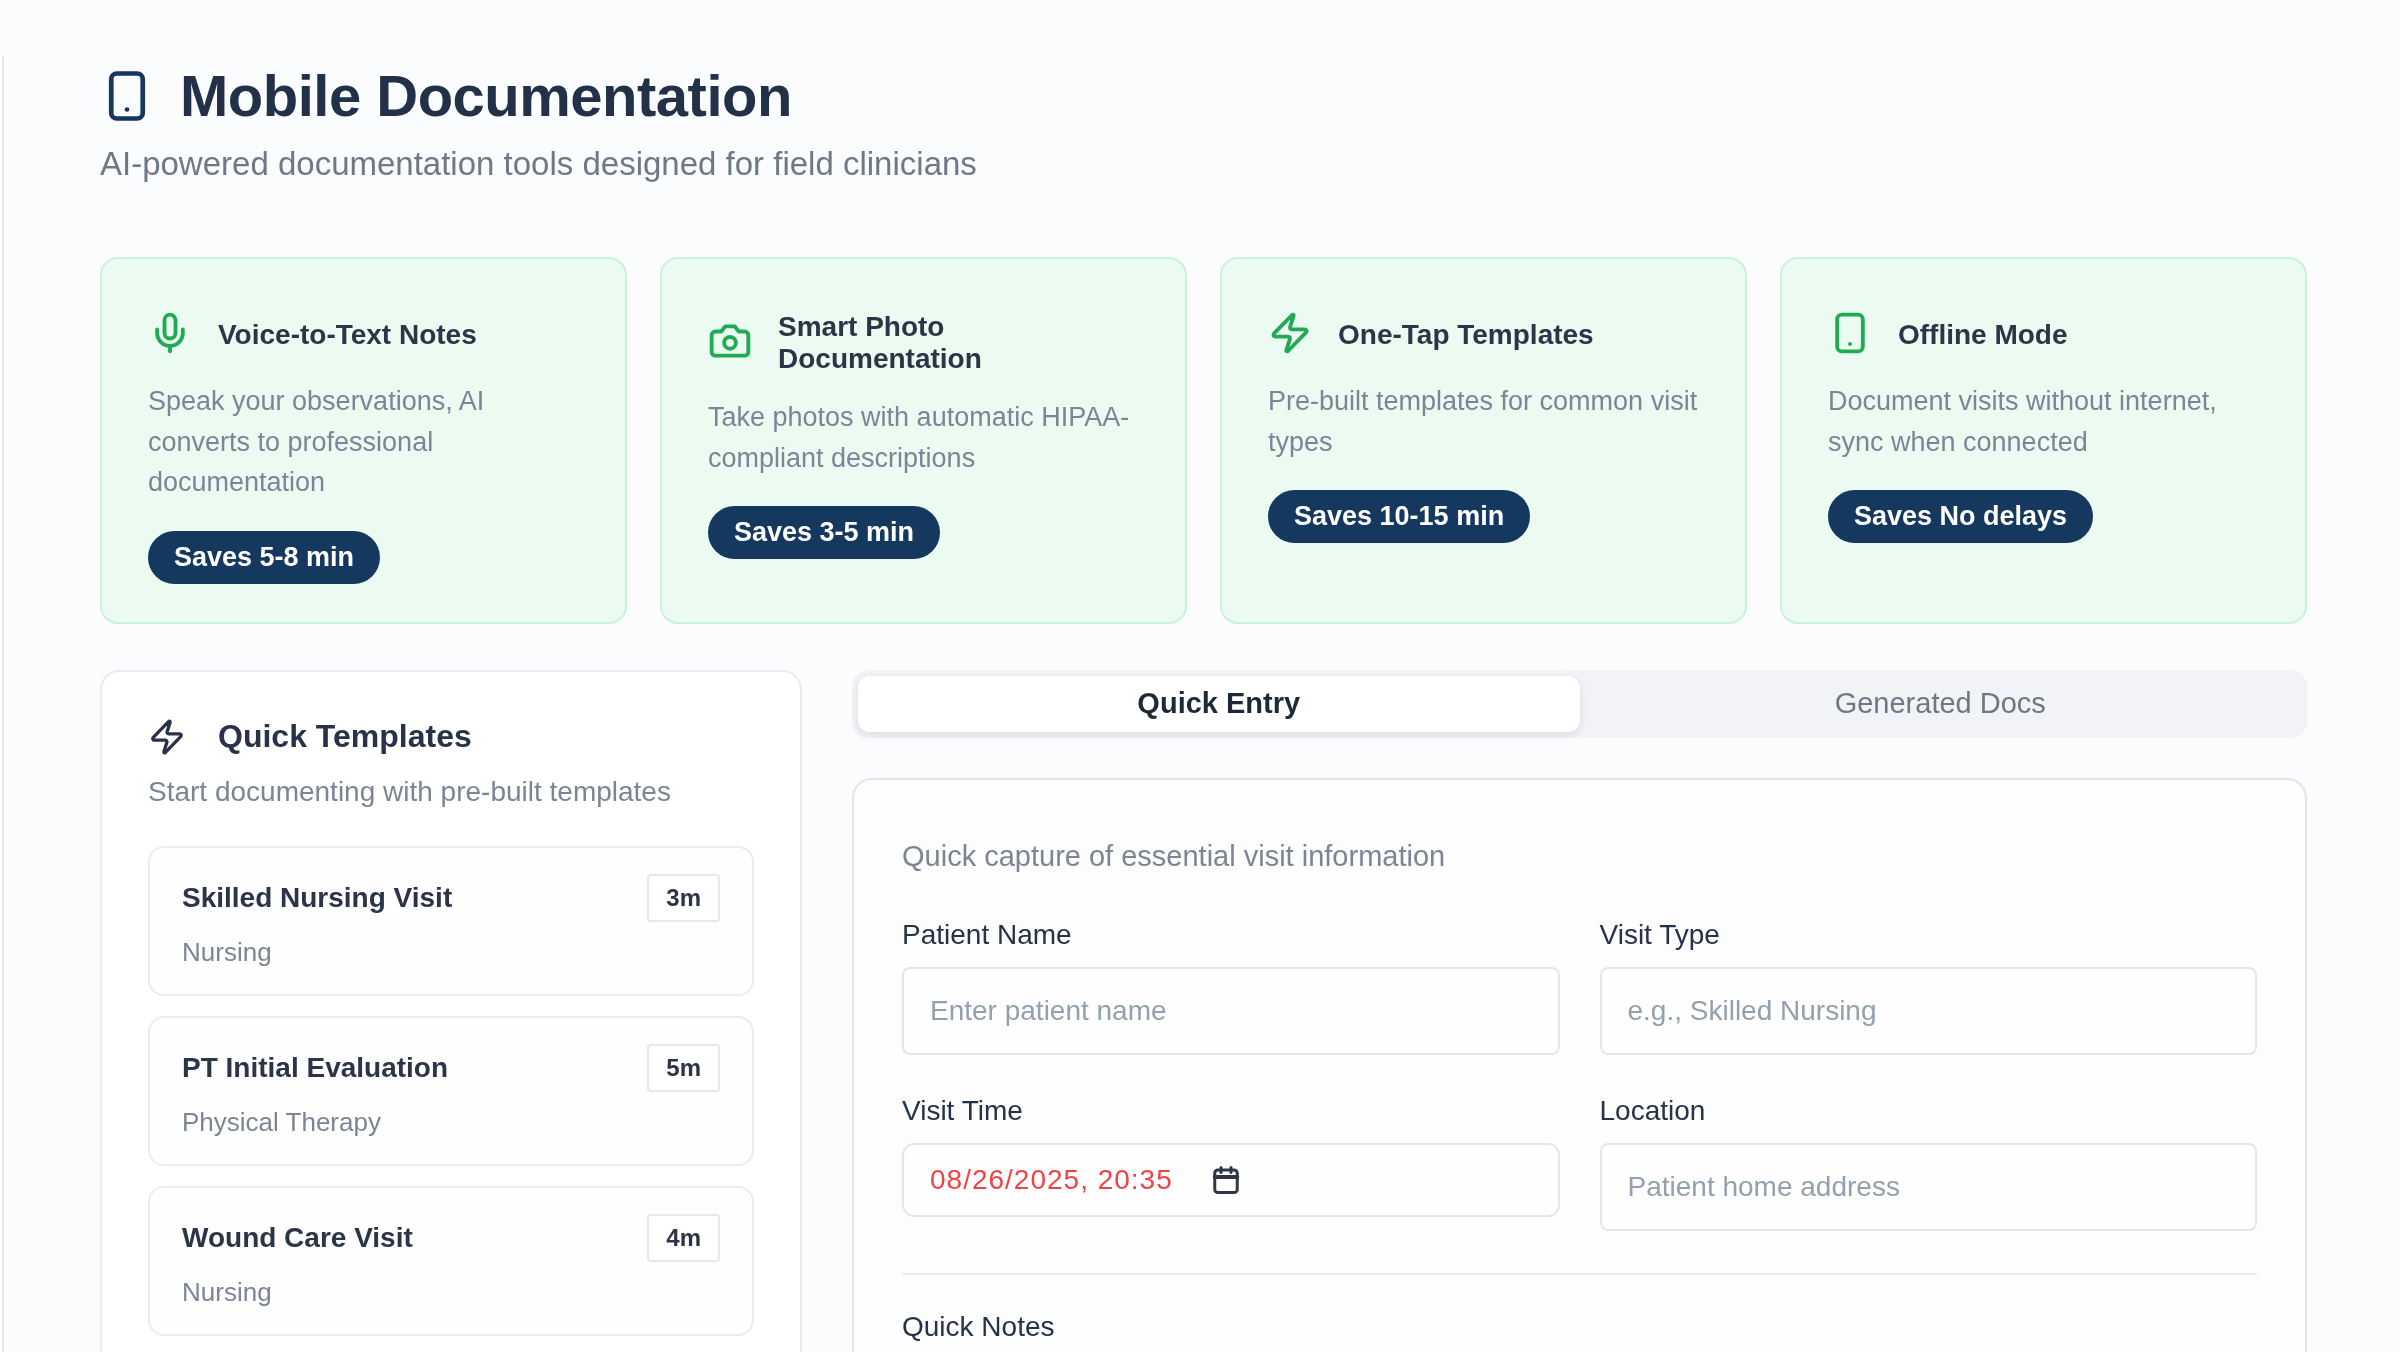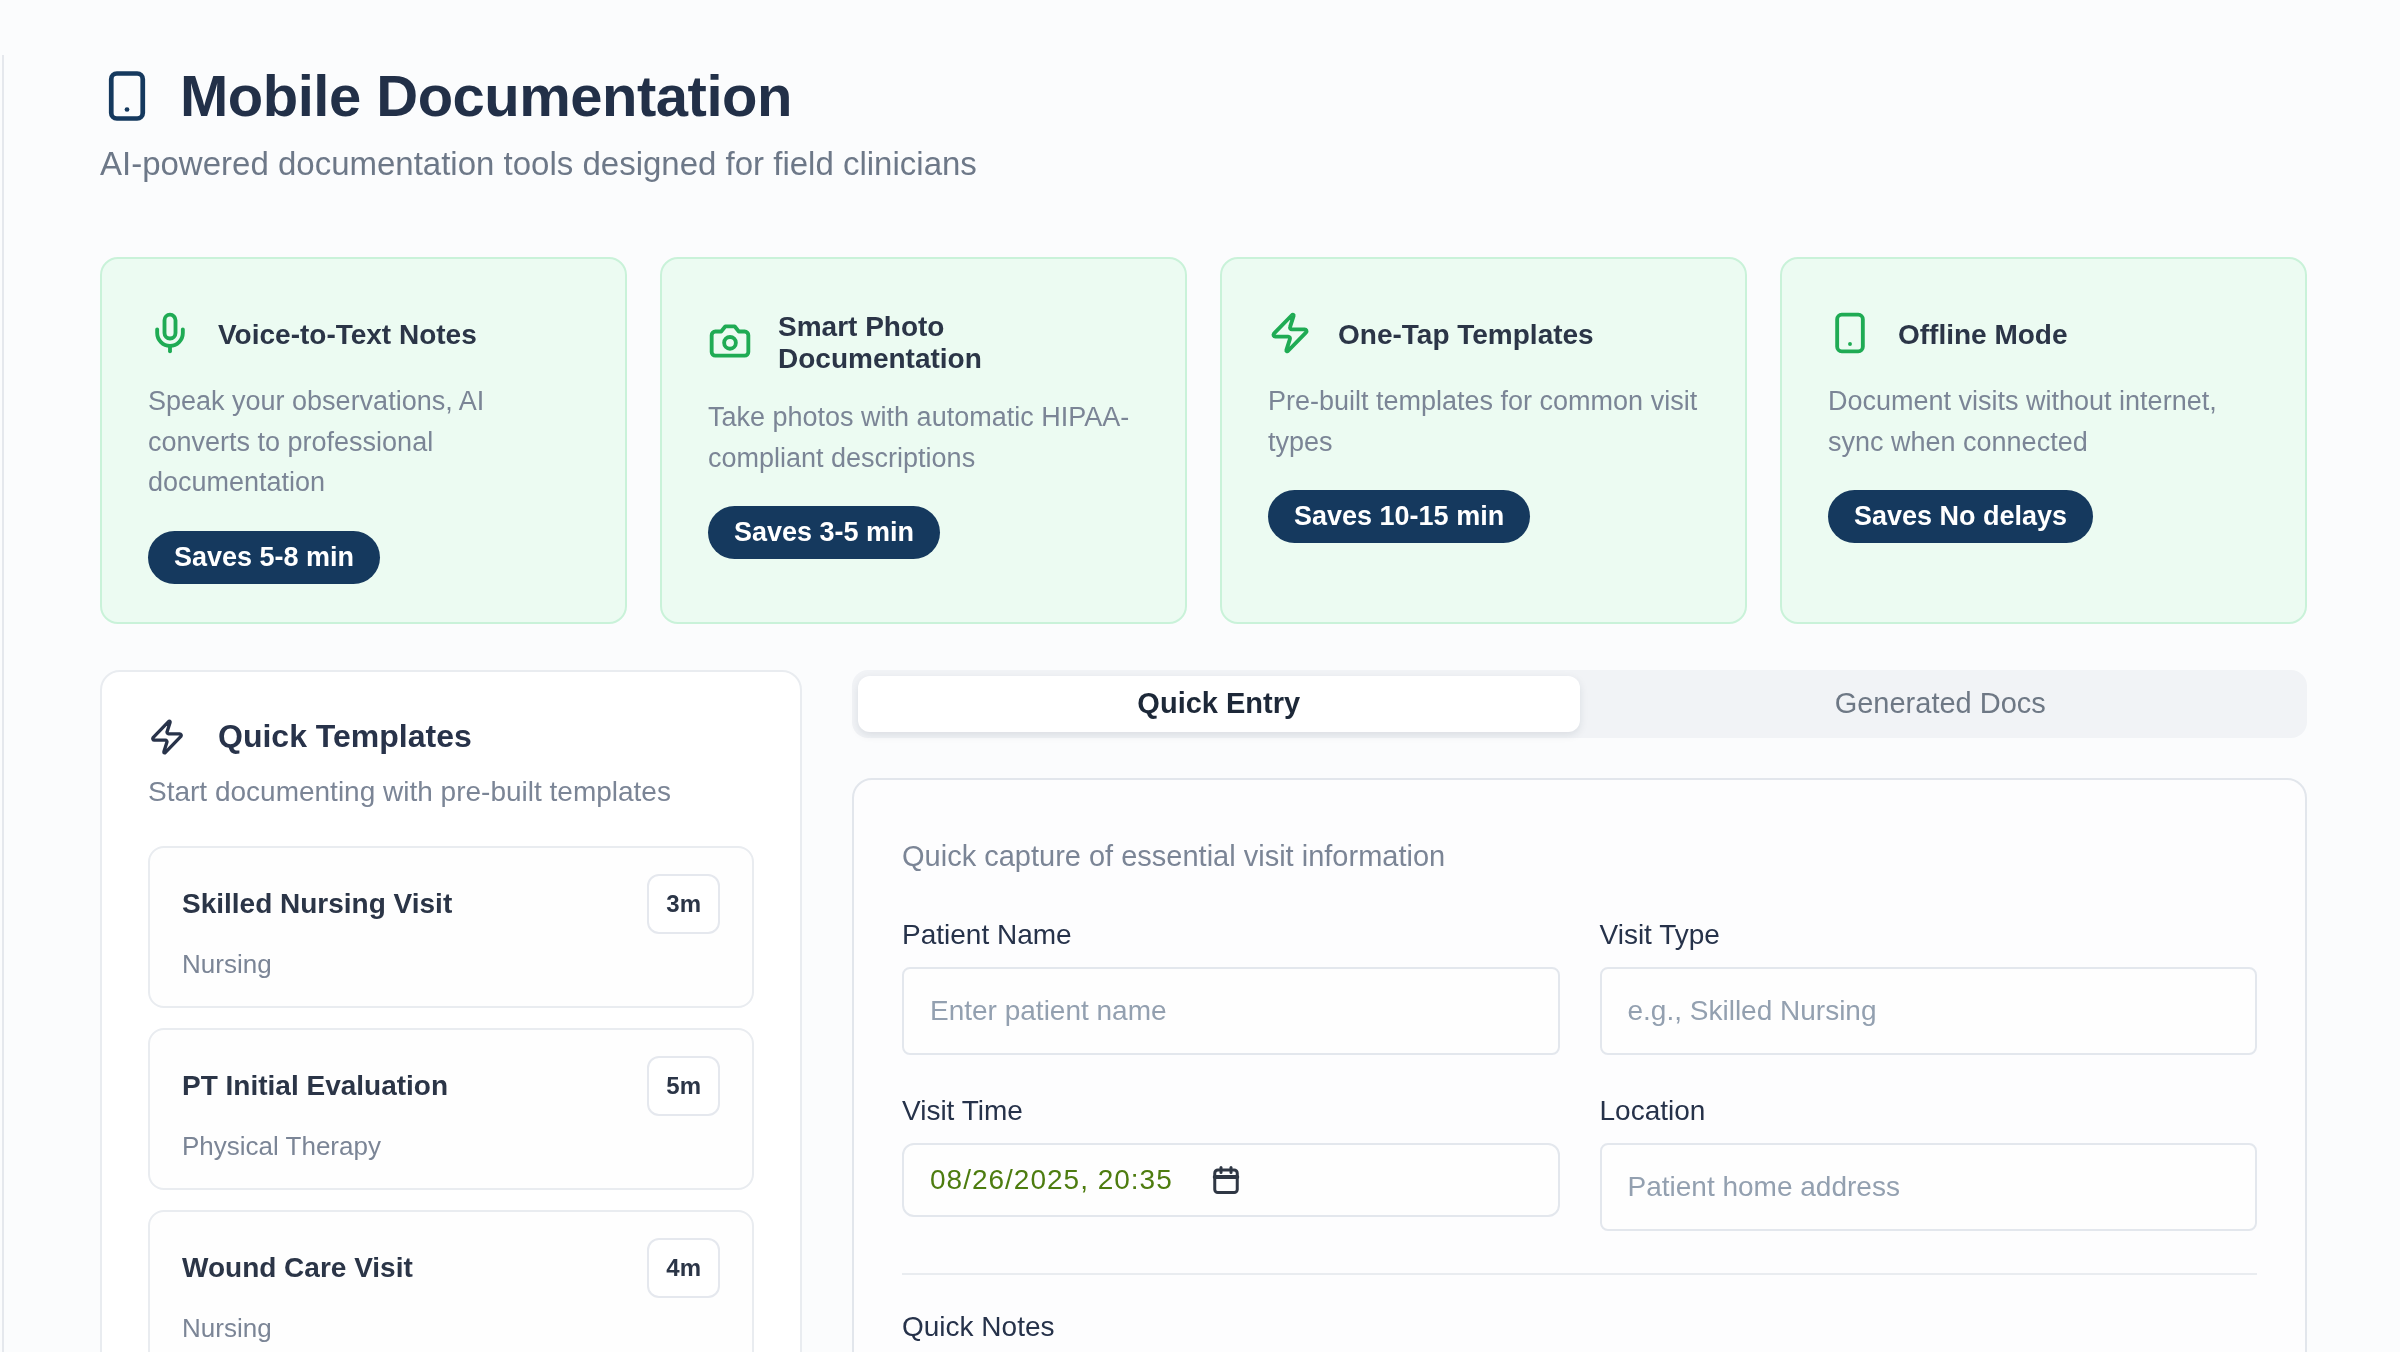--- a/index.html
+++ b/index.html
@@ -60,22 +60,22 @@
   .panel-title { font-size: 32px; font-weight: 700; color: #28334a; }
   .panel-subtitle { margin-top: 16px; font-size: 28px; color: #7b8596; }
   .template-list { margin-top: 38px; display: flex; flex-direction: column; gap: 20px; }
   .template-item {
     border: 2px solid #e9ecf0; border-radius: 16px; background: #fefefe;
     padding: 26px 32px; cursor: pointer;
   }
   .template-row { display: flex; align-items: center; justify-content: space-between; }
   .template-name { font-size: 28px; font-weight: 700; color: #2b3547; }
   .template-duration {
-    border: 2px solid #e5e8ee; border-radius: 12px; background: #ffffff;
-    font-size: 24px; font-weight: 700; color: #2b3547; padding: 14px 17px;
+    border: 2px solid #e5e8ee; border-radius: 4px; background: #ffffff;
+    font-size: 24px; font-weight: 700; color: #2b3547; padding: 8px 17px;
   }
   .template-category { margin-top: 14px; font-size: 26px; color: #7b8596; line-height: 32px; min-height: 32px; }
 
   
   .tabs {
     display: flex; background: #f1f3f6; border-radius: 16px; padding: 6px; height: 68px;
   }
   .tab {
     flex: 1; display: flex; align-items: center; justify-content: center;
     font-size: 29px; color: #6e7885; border-radius: 12px; cursor: pointer;
@@ -104,21 +104,21 @@
     padding: 0 26px; font-size: 28px; color: #2b3547;
     font-family: "Liberation Sans", "DejaVu Sans", sans-serif;
     outline: none;
   }
   .text-input::placeholder { color: #93a0b0; opacity: 1; }
   .datetime-input {
     width: 100%; height: 74px;
     border: 2px solid #e3e7ed; border-radius: 12px; background: #fefefe;
     padding: 0 26px; display: flex; align-items: center; cursor: text;
   }
-  .datetime-value { font-size: 28px; color: #4d7c0f; letter-spacing: 1px; }
+  .datetime-value { font-size: 28px; color: #ef4444; letter-spacing: 1px; }
   .datetime-input svg { margin-left: 38px; display: block; }
 
   .divider { height: 2px; background: #e9ecf0; margin: 42px 0 36px; }
 </style>
 </head>
 <body>
 
 <div class="left-edge"></div>
 
 <div class="container">

